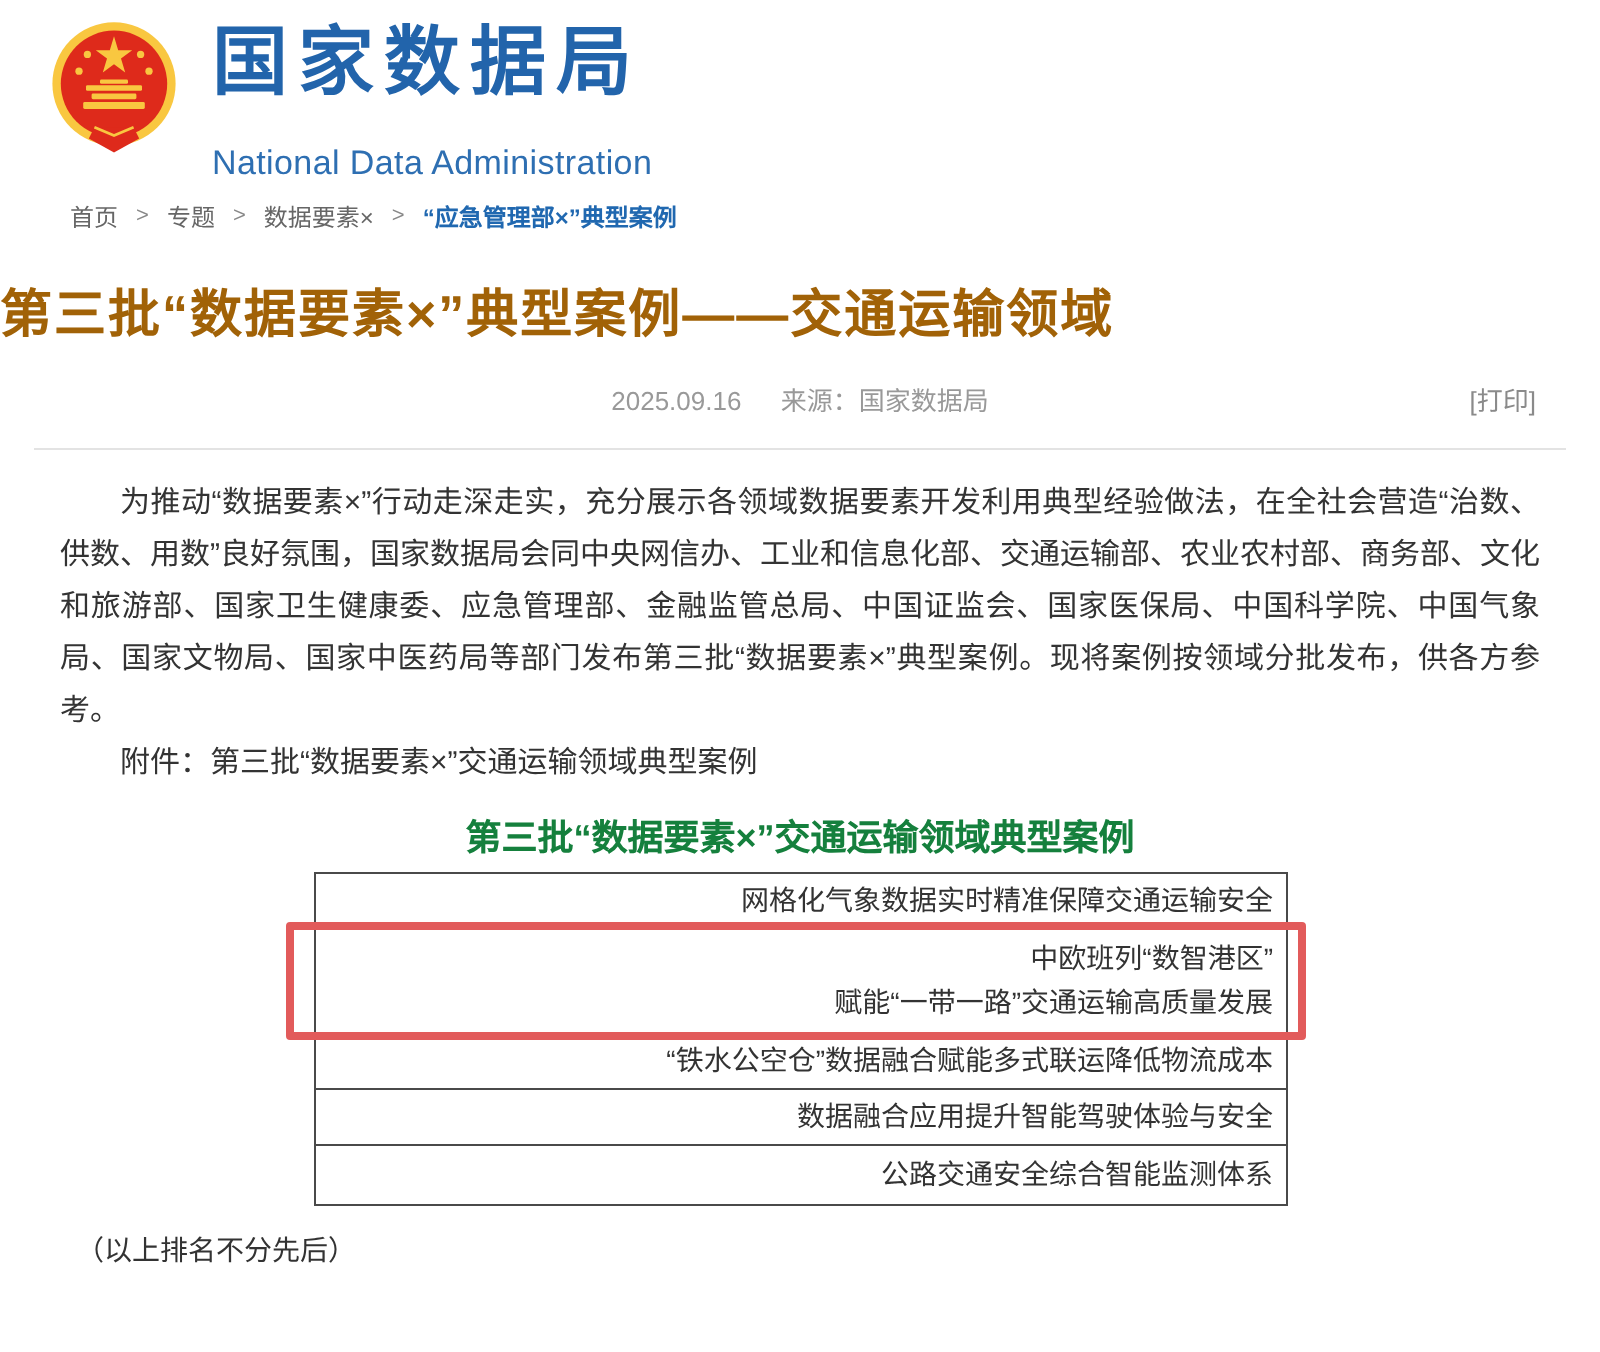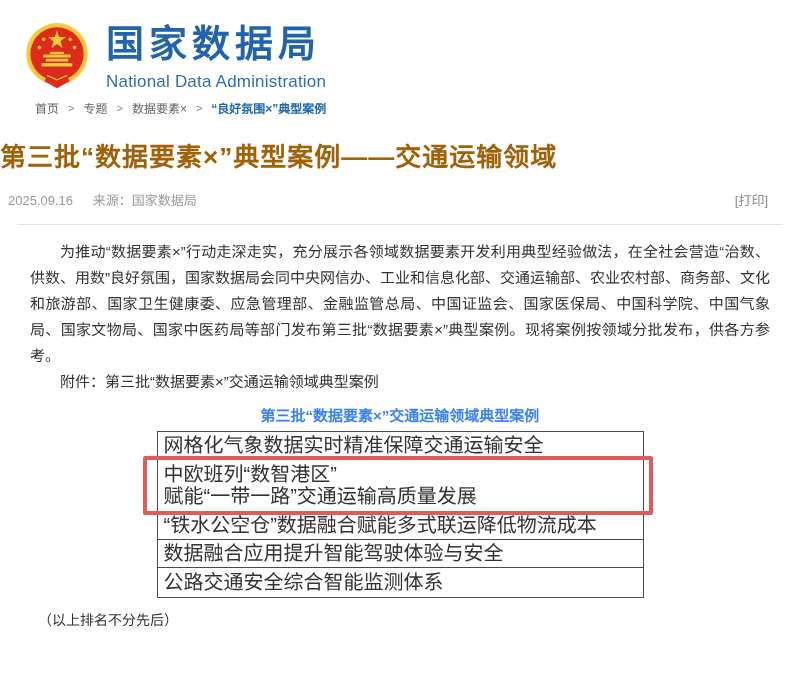--- a/index.html
+++ b/index.html
@@ -1,49 +1,49 @@
 <!DOCTYPE html>
 <html lang="zh-CN" style="--highlight-red: #e25b5b; --table-border: #4a4a4a;"><head>
 <meta charset="utf-8">
 <style>
   * { margin:0; padding:0; box-sizing:border-box; }
   html,body { background:#ffffff; }
   body { font-family:"Liberation Sans","DejaVu Sans",sans-serif; color:#333; }
   .page { position:relative; width:800px; height:676px; background:#fff; overflow:hidden; }
 
   
-  .header { display:flex; align-items:flex-start; padding:20px 0 0 22px; }
+  .header { display:flex; align-items:flex-start; padding:8px 0 0 22px; }
   .emblem { width:70px; height:72px; flex:0 0 auto; }
   .logo-text { margin-left:14px; padding-top:2px; }
   .org-name { font-size:38px; font-weight:bold; color:#2264ab; letter-spacing:5px; line-height:44px; }
-  .org-name-en { font-size:17px; color:#2e6fb2; margin-top:6px; letter-spacing:0.2px;text-align:right; }
+  .org-name-en { font-size:17px; color:#2e6fb2; margin-top:18px; letter-spacing:0.2px;text-align:right; }
 
   
   .breadcrumb { margin:7px 0 0 35px; font-size:12px; color:#666; display:flex; align-items:center; gap:9px; }
   .crumb { color:#666; cursor:pointer; }
   .crumb-sep { color:#888; font-size:11px; }
   .crumb.active { color:#2068b0; font-weight:bold; }
 
   
   .article-title { margin-top:20px; font-size:26px; font-weight:bold; color:#a16207; letter-spacing:1px; }
-  .meta-row { position:relative; margin-top:17px; font-size:13px; color:#999; }
+  .meta-row { position:relative; margin-top:17px; text-align:center; font-size:13px; color:#999; }
   .meta-center span { margin:0 8px; }
   .print-btn { position:absolute; right:32px; top:0; color:#8a8a8a; cursor:pointer; font-size:13px; }
   .head-divider { width:766px; margin:15px auto 0; border-top:1px solid #e3e3e3; }
 
   
   .content { padding:0 30px; }
   .paragraph { margin-top:14px; font-size:15px; line-height:26px; text-align:justify; text-indent:2em; color:#333; }
   .attachment-line { font-size:15px; line-height:26px; text-indent:2em; color:#333; }
 
-  .table-title { margin-top:9px; text-align:center; font-size:15px; font-weight:bold; color:#3b82f6; }
+  .table-title { margin-top:9px; text-align:center; font-size:18px; font-weight:bold; color:#15803d; }
 
   .case-table { width:487px; margin:6px auto 0; border:1px solid var(--table-border,#4a4a4a); }
-  .t-row { position:relative; border-top:1px solid var(--table-border,#4a4a4a); text-align:left;
-           font-size:20px; color:#333; padding:3px 6px; line-height:21px; }
+  .t-row { position:relative; border-top:1px solid var(--table-border,#4a4a4a); text-align:right;
+           font-size:14px; color:#333; padding:3px 6px; line-height:21px; }
   .t-row:first-child { border-top:none; }
   .t-row.two-line { padding:3px 6px 4px; line-height:20px; }
   .t-row.two-line .t-line { display:block; padding:1px 0; }
   .t-row.highlight::after { content:""; position:absolute; top:-4px; bottom:-4px; left:-15px; right:-10px;
            border:4px solid var(--highlight-red,#e25b5b); border-radius:2px; pointer-events:none; z-index:2; }
 
   .rank-note { margin:11px 0 0 8px; font-size:14px; color:#333; }
 </style>
 </head>
 <body>
@@ -76,21 +76,21 @@
     </div>
   </div>
 
   <div class="breadcrumb">
     <span class="crumb">首页</span>
     <span class="crumb-sep">&gt;</span>
     <span class="crumb">专题</span>
     <span class="crumb-sep">&gt;</span>
     <span class="crumb">数据要素×</span>
     <span class="crumb-sep">&gt;</span>
-    <span class="crumb active">“良好氛围×”典型案例</span>
+    <span class="crumb active">“应急管理部×”典型案例</span>
   </div>
 
   <h1 class="article-title">第三批“数据要素×”典型案例——交通运输领域</h1>
   <div class="meta-row">
     <span class="meta-center">
       <span>2025.09.16</span>
       <span>来源：国家数据局</span>
     </span>
     <span class="print-btn">[打印]</span>
   </div>

